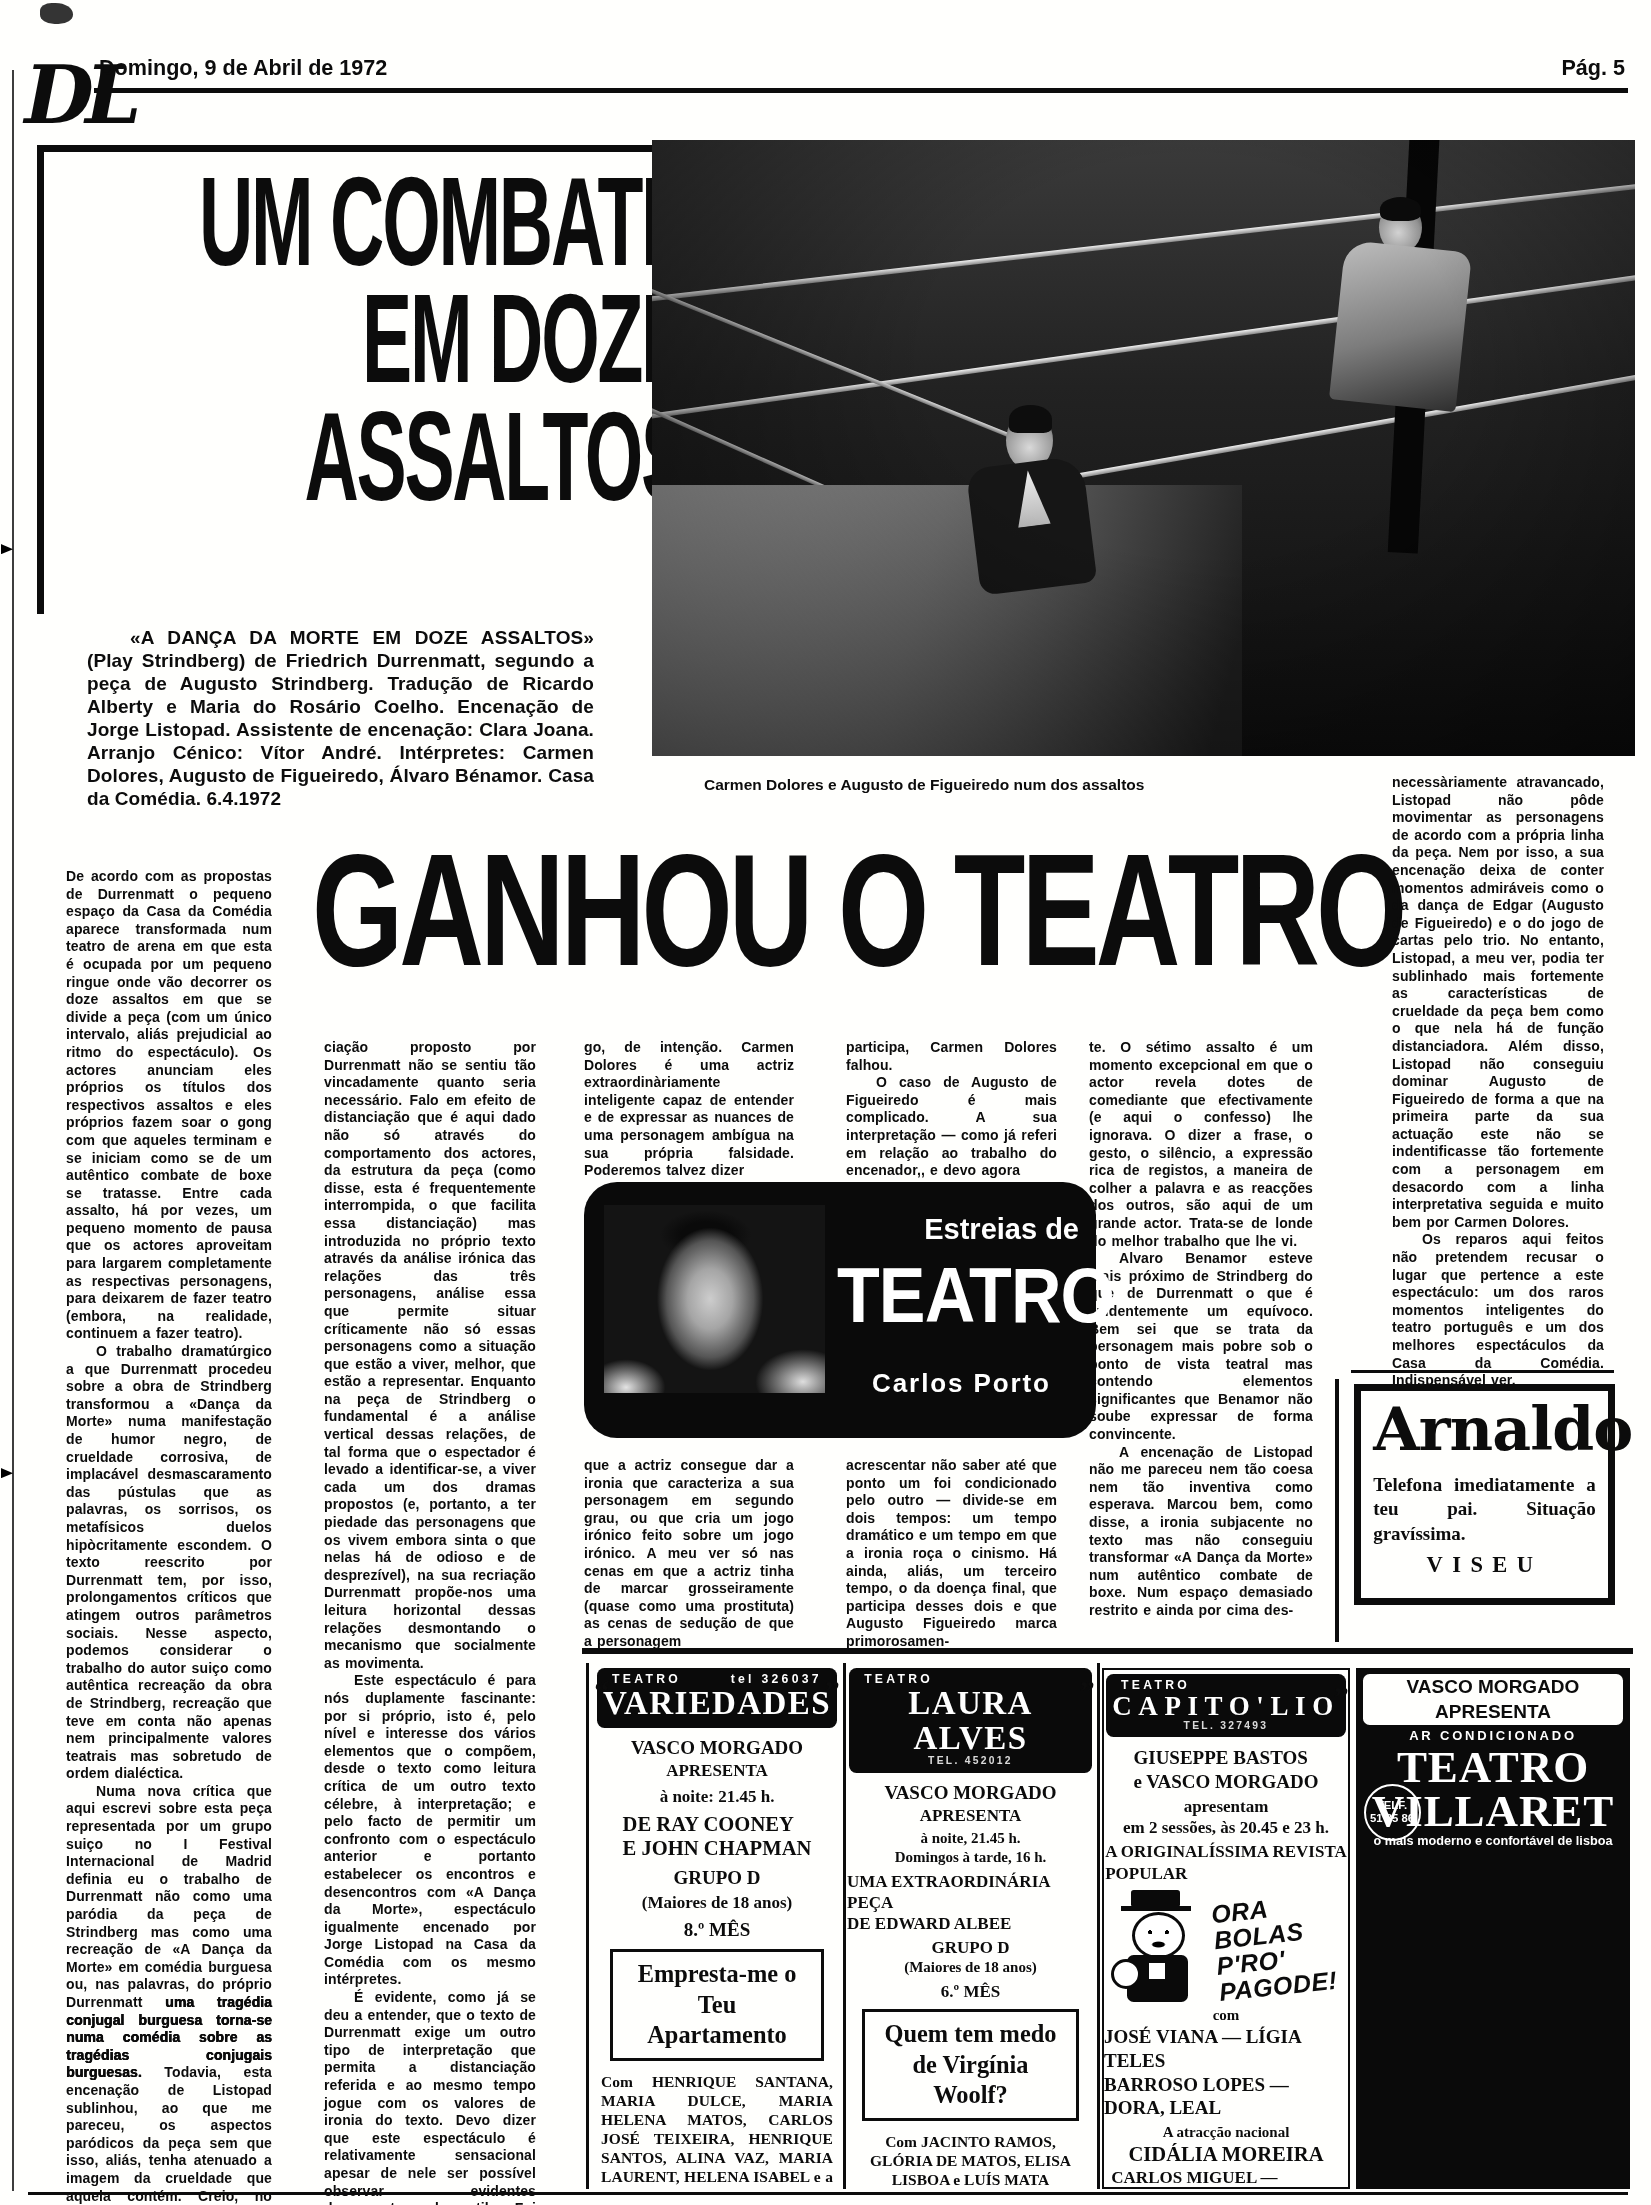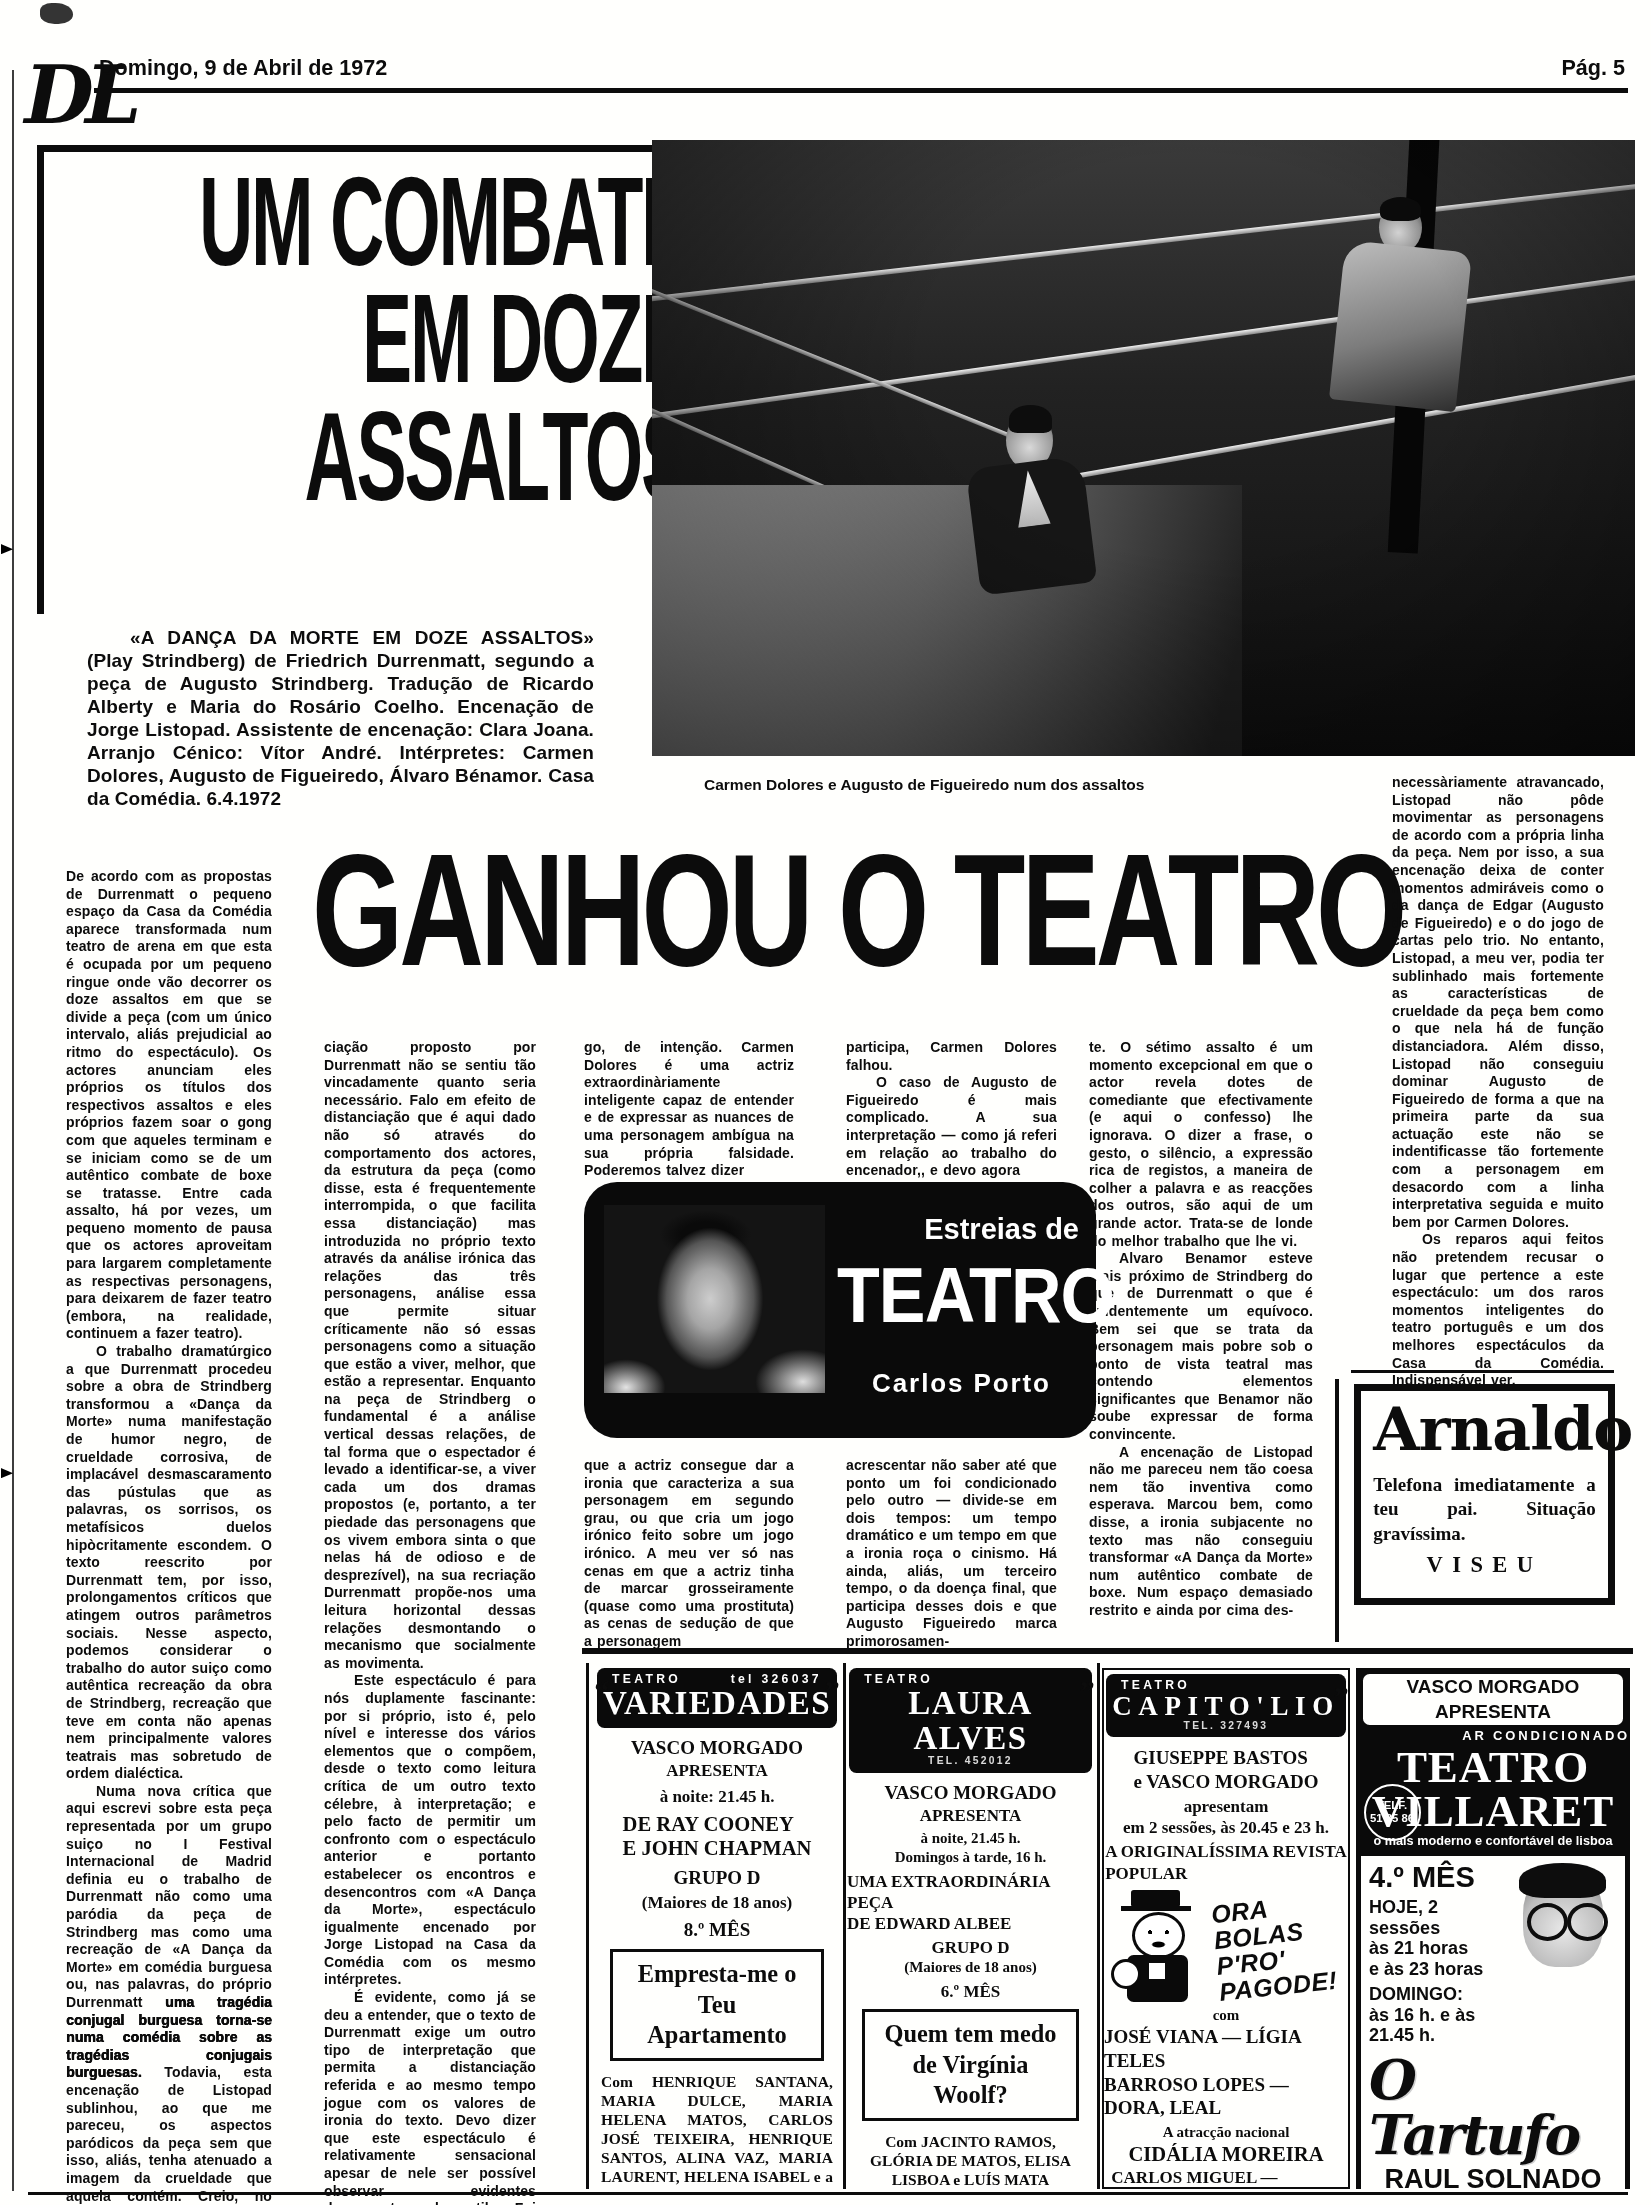--- a/index.html
+++ b/index.html
@@ -99,21 +99,21 @@
                           radial-gradient(3.3px 3.3px at 68% 42%,#000 60%,transparent 62%),
                           radial-gradient(12.2px 5.6px at 50% 72%,#000 45%,transparent 60%)}
   .cbody{position:absolute;left:7.5px;top:66px;width:61px;height:47px;background:#0a0a0a;border-radius:6.6px;
          background-image:linear-gradient(#fff,#fff);background-size:16px 16px;background-position:22.5px 8.4px;background-repeat:no-repeat}
   .cball{position:absolute;left:-8.4px;top:70px;width:24.4px;height:24.4px;border:3.8px solid #0a0a0a;border-radius:50%;background:#fff}
   .orabolas{font:bold italic 25px/26px "Liberation Sans",sans-serif;transform:rotate(-6deg);letter-spacing:0.5px;text-align:left}
   
   .villaret{left:1356px;width:274px;background:#0a0a0a;align-items:stretch}
   .v-band{background:#fffffd;border-radius:6.6px;margin:5.6px 6.6px 2.8px;text-align:center;
           font:bold 19px/1.35 "Liberation Sans",sans-serif}
-  .v-ac{color:#fff;text-align:right;font:bold 13px/1.2 "Liberation Sans",sans-serif;letter-spacing:2.8px}
+  .v-ac{color:#fff;text-align:center;font:bold 13px/1.2 "Liberation Sans",sans-serif;letter-spacing:2.8px}
   .v-name{color:#fff;text-align:center;font:bold 45px/.98 "Liberation Serif",serif;letter-spacing:0.9px;white-space:pre-line;margin-top:1.9px}
   .v-tag{color:#fff;text-align:center;font:bold 12.7px/1.4 "Liberation Sans",sans-serif}
   .v-badge{position:absolute;left:7.5px;top:56px;width:53px;height:53px;border:2.3px solid #fff;border-radius:50%;
            color:#fff;display:flex;align-items:center;justify-content:center;text-align:center;
            font:bold 11.3px/1.15 "Liberation Sans",sans-serif;white-space:pre-line}
   .v-body{background:#fffffd;margin:4.7px 4.7px 5.6px;padding:7.5px 8.4px;flex:1;display:flex;flex-direction:column;align-items:center}
   .v-row{display:flex;width:100%;justify-content:space-between}
   .v-mes{font:bold 29px/1 "Liberation Sans",sans-serif}
   .v-lines{font:bold 18px/20.6px "Liberation Sans",sans-serif;margin-top:4.7px}
   .vman{position:relative;width:108px;height:113px;flex:none}
@@ -334,38 +334,16 @@
   <div class="ad villaret">
     <div class="v-band">VASCO MORGADO APRESENTA</div>
     <div style="position:relative">
       <div class="v-badge">TELF.
 51 85 86</div>
       <div class="v-ac">AR CONDICIONADO</div>
       <div class="v-name prel">TEATRO
 VILLARET</div>
       <div class="v-tag">o mais moderno e confortável de lisboa</div>
     </div>
-    <div class="v-body">
-      <div class="v-row">
-        <div>
-          <div class="v-mes">4.º MÊS</div>
-          <div class="v-lines prel">HOJE, 2 sessões
-às 21 horas
-e às 23 horas</div>
-          <div class="v-lines prel">DOMINGO:
-às 16 h. e às
-21.45 h.</div>
-        </div>
-        <div class="vman">
-          <div class="vhead"></div>
-          <div class="vhair"></div>
-          <div class="vglass l"></div>
-          <div class="vglass r"></div>
-        </div>
-      </div>
-      <div class="tartufo">O Tartufo</div>
-      <div class="v-sol">RAUL SOLNADO</div>
-
-    </div>
   </div>
 
 </div>
 
 
 </body></html>

